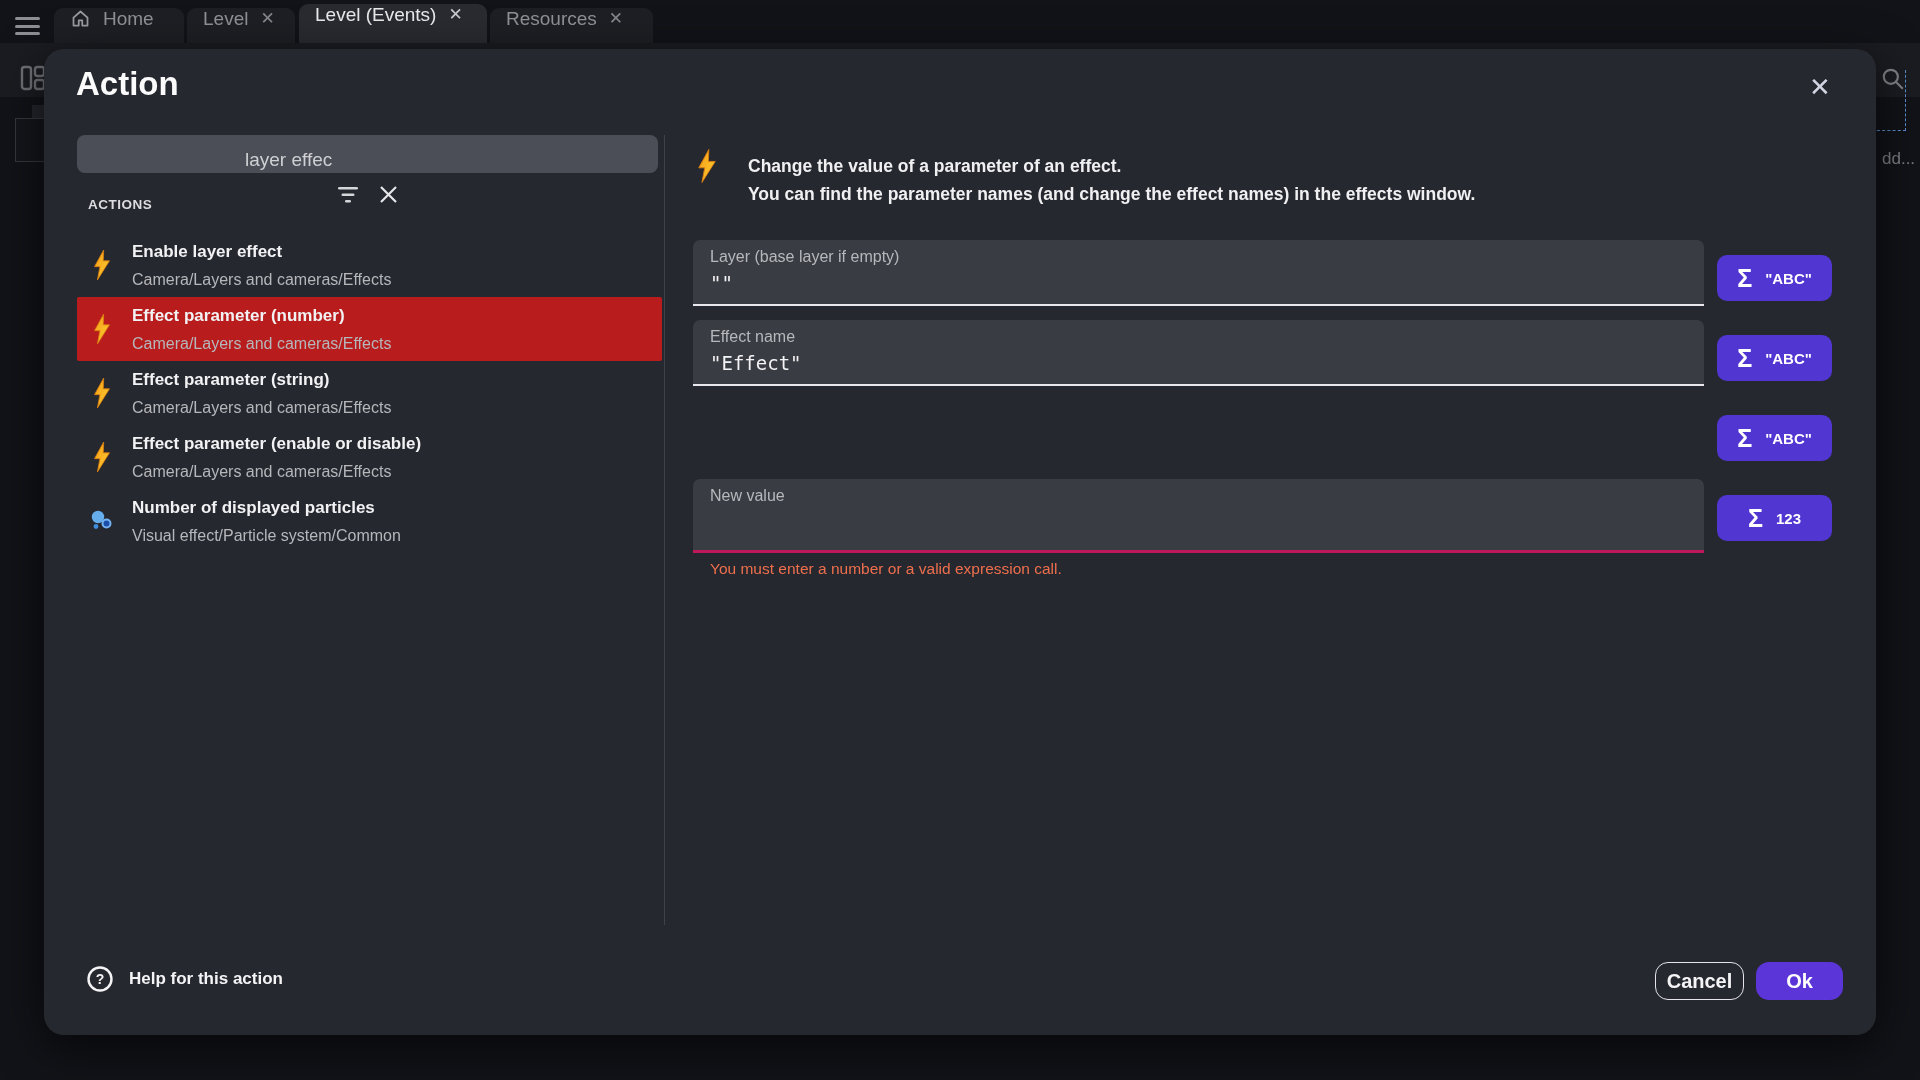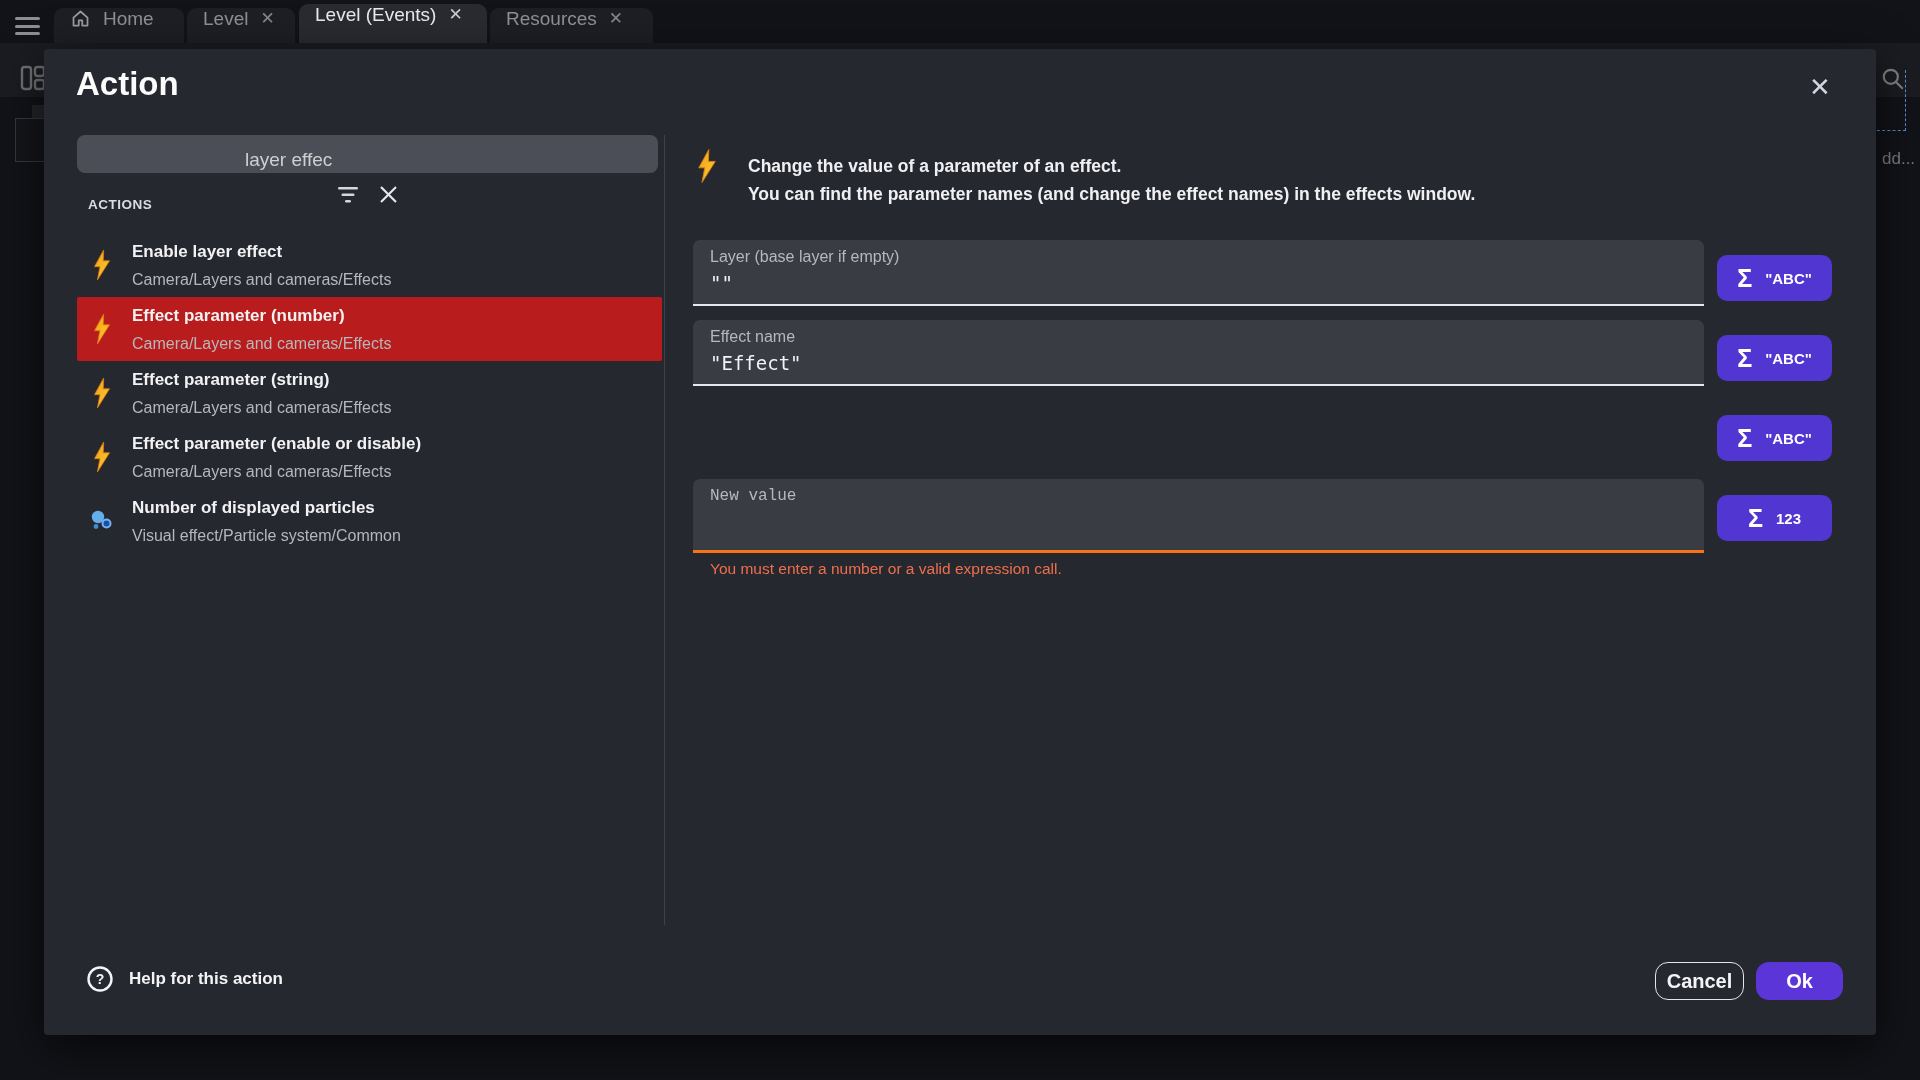--- a/index.html
+++ b/index.html
@@ -21,21 +21,21 @@
   .left-rail-square { position:absolute; left:15px; top:118px; width:34px; height:44px;
                       border:1.5px solid #36383e; background:#15161b; }
   .left-rail-block { position:absolute; left:32px; top:105px; width:28px; height:16px; background:#24262c; }
   .bg-search-icon { position:absolute; left:1880px; top:66px; }
   .dashed-corner { position:absolute; left:1856px; top:70px; width:50px; height:61px;
                    border-right:1.5px dashed #5b8fcf; border-bottom:1.5px dashed #5b8fcf; }
   .bg-partial-text { position:absolute; left:1882px; top:149px; color:#7c7e83; font-size:17px; }
 
   
   .dialog { position:absolute; left:44px; top:49px; width:1832px; height:986px; background:#26282f;
-            border-radius:4px; box-shadow:0 12px 48px rgba(0,0,0,.65); z-index:10; }
+            border-radius:20px; box-shadow:0 12px 48px rgba(0,0,0,.65); z-index:10; }
   .dialog-title { position:absolute; left:32px; top:16px; font-size:33px; font-weight:800; color:#fbfbfc; }
   .dialog-close { position:absolute; left:1758px; top:20px; width:36px; height:36px; color:#d3d4e2;
                   font-size:26px; display:flex; align-items:center; justify-content:center; cursor:pointer; }
 
   
   .search-field { position:absolute; left:33px; top:86px; width:581px; height:38px; background:#4b4e56;
                   border-radius:8px; display:flex; align-items:center; padding:0 14px; gap:14px;flex-direction:column; }
   .search-field input { flex:1; background:transparent; border:none; outline:none; color:#cfd0d3;
                         font-size:19px; font-family:"Liberation Sans", sans-serif; }
   .search-tools { display:flex; align-items:center; gap:20px; }
@@ -48,21 +48,21 @@
   .row-title { font-size:17px; font-weight:700; color:#f2f2f4; line-height:1.25; }
   .row-path { font-size:16px; color:#b5b7bb; margin-top:9px; }
   .divider { position:absolute; left:620px; top:86px; width:1px; height:790px; background:#3f424a; }
 
   
   .desc-bolt { position:absolute; left:652px; top:98px; }
   .desc-text { position:absolute; left:704px; top:103px; width:980px; font-size:17.5px; font-weight:600;
                color:#f0f0f2; line-height:28px; }
   .field { position:absolute; left:649px; width:1011px; height:66px; background:#3a3c43;
            border-radius:7px 7px 0 0; border-bottom:2px solid #e8e8ec; padding:8px 17px; cursor:text; }
-  .field.error-field { height:74px; border-bottom:3px solid #f97316;font-family:Liberation Mono, monospace; }
+  .field.error-field { height:74px; border-bottom:3px solid #be185d; }
   .field-label { font-size:16px; color:#b6b8bc; }
   .field-value { font-size:19px; color:#f3f3f5; font-family:"DejaVu Sans Mono", monospace; margin-top:6px; }
   .field-error { position:absolute; left:666px; top:511px; font-size:15.5px; color:#ee6f4d; }
   .expr-btn { position:absolute; left:1673px; width:115px; height:46px; background:#5136d2; border:none;
               border-radius:10px; display:flex; align-items:center; justify-content:center; gap:13px;
               cursor:pointer; color:#ffffff; }
   .expr-sigma { font-size:25px; font-weight:700; color:#fff; }
   .expr-kind { font-size:15px; font-weight:800; color:#fff; }
 
   

